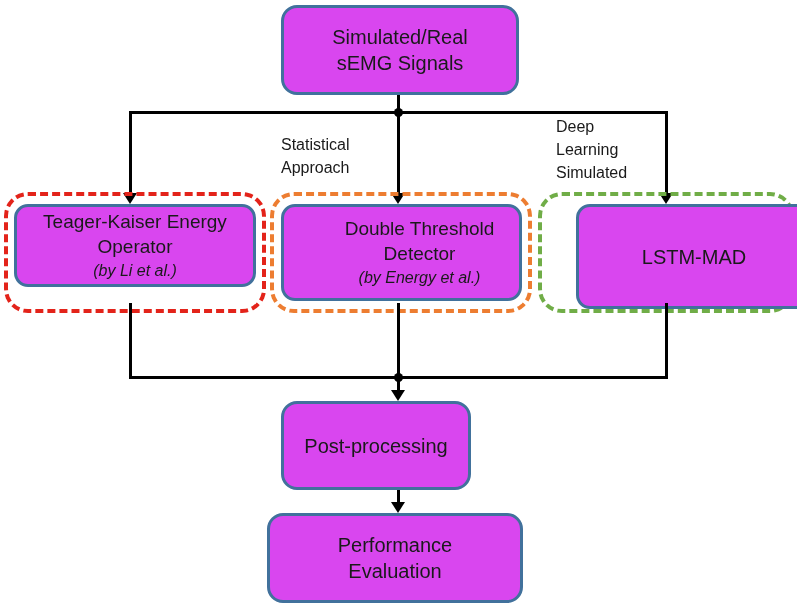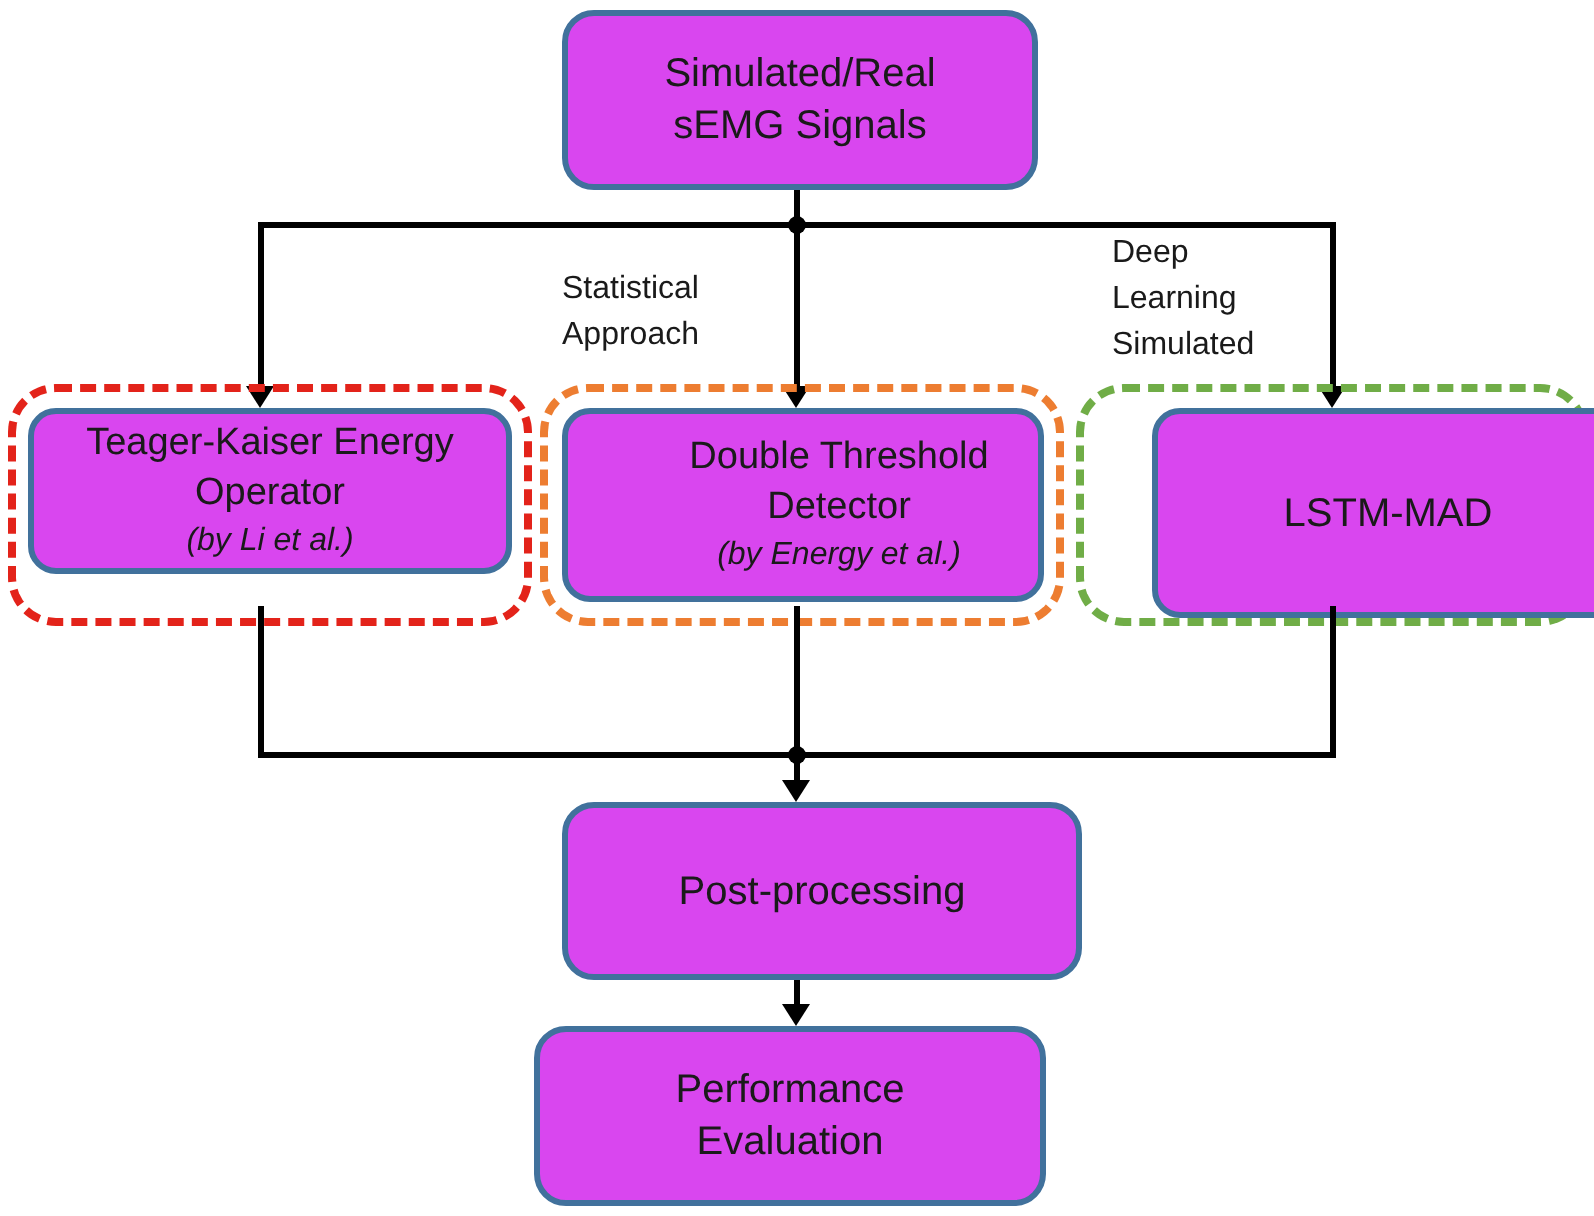--- a/index.html
+++ b/index.html
@@ -108,21 +108,21 @@
 
   <div class="vline" style="left:129px;top:303px;height:76px;"></div>
   <div class="vline" style="left:397px;top:303px;height:76px;"></div>
   <div class="vline" style="left:665px;top:303px;height:76px;"></div>
   <div class="hline" style="left:129px;top:376px;width:539px;"></div>
   <div class="dot" style="left:394px;top:373px;"></div>
 
   <div class="vline" style="left:397px;top:376px;height:16px;"></div>
   <div class="arrowhead" style="left:391px;top:390px;"></div>
 
-  <div class="node" style="left:281px;top:401px;width:260px;height:89px;text-align:right;">
+  <div class="node" style="left:281px;top:401px;width:190px;height:89px;text-align:right;">
     <div class="title">Post-processing</div>
   </div>
 
   <div class="vline" style="left:397px;top:490px;height:14px;"></div>
   <div class="arrowhead" style="left:391px;top:502px;"></div>
 
   <div class="node" style="left:267px;top:513px;width:256px;height:90px;">
     <div class="title constrain170">Performance Evaluation</div>
   </div>
 

